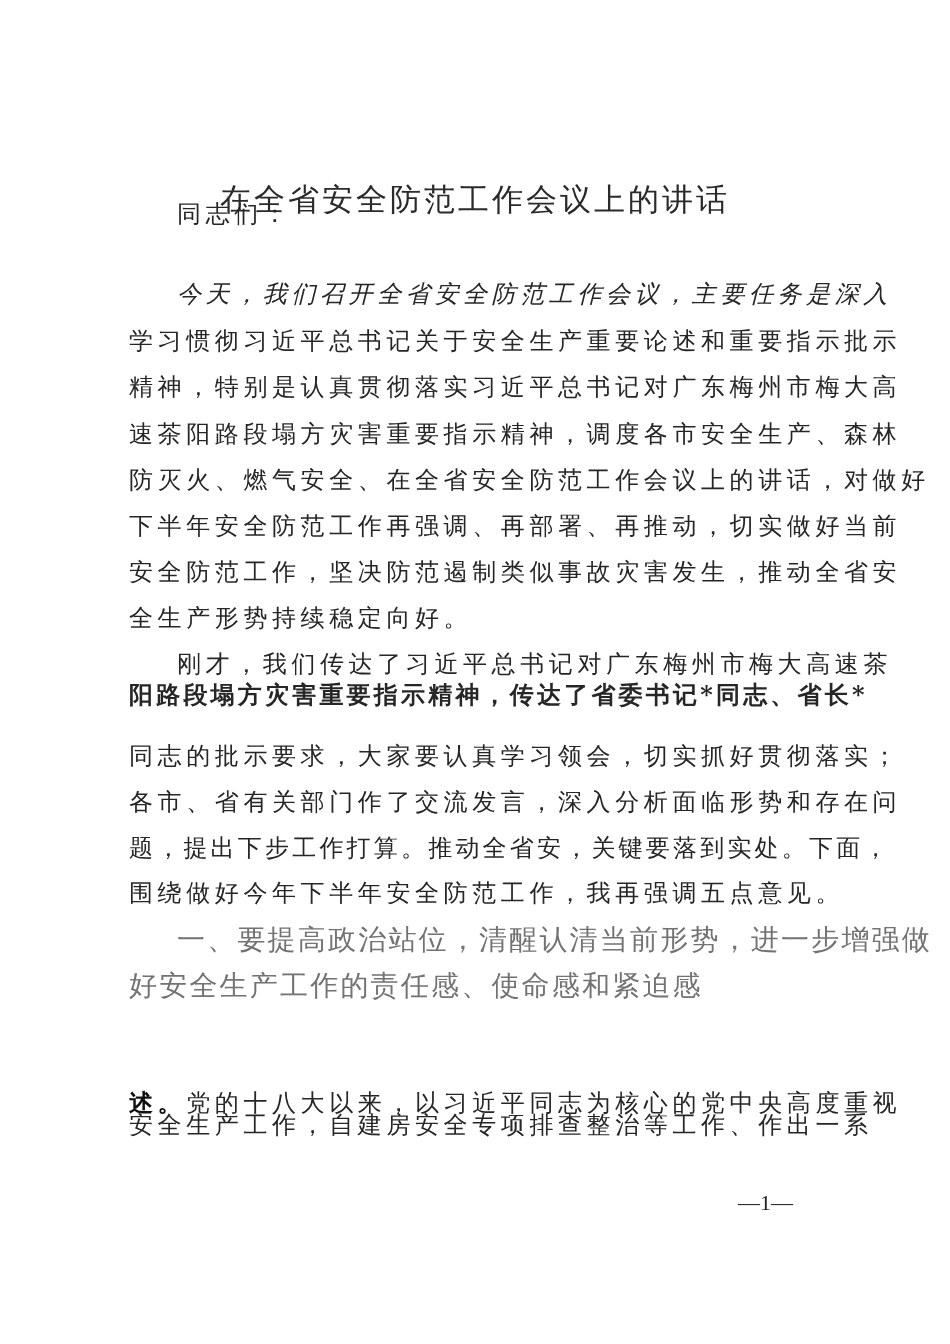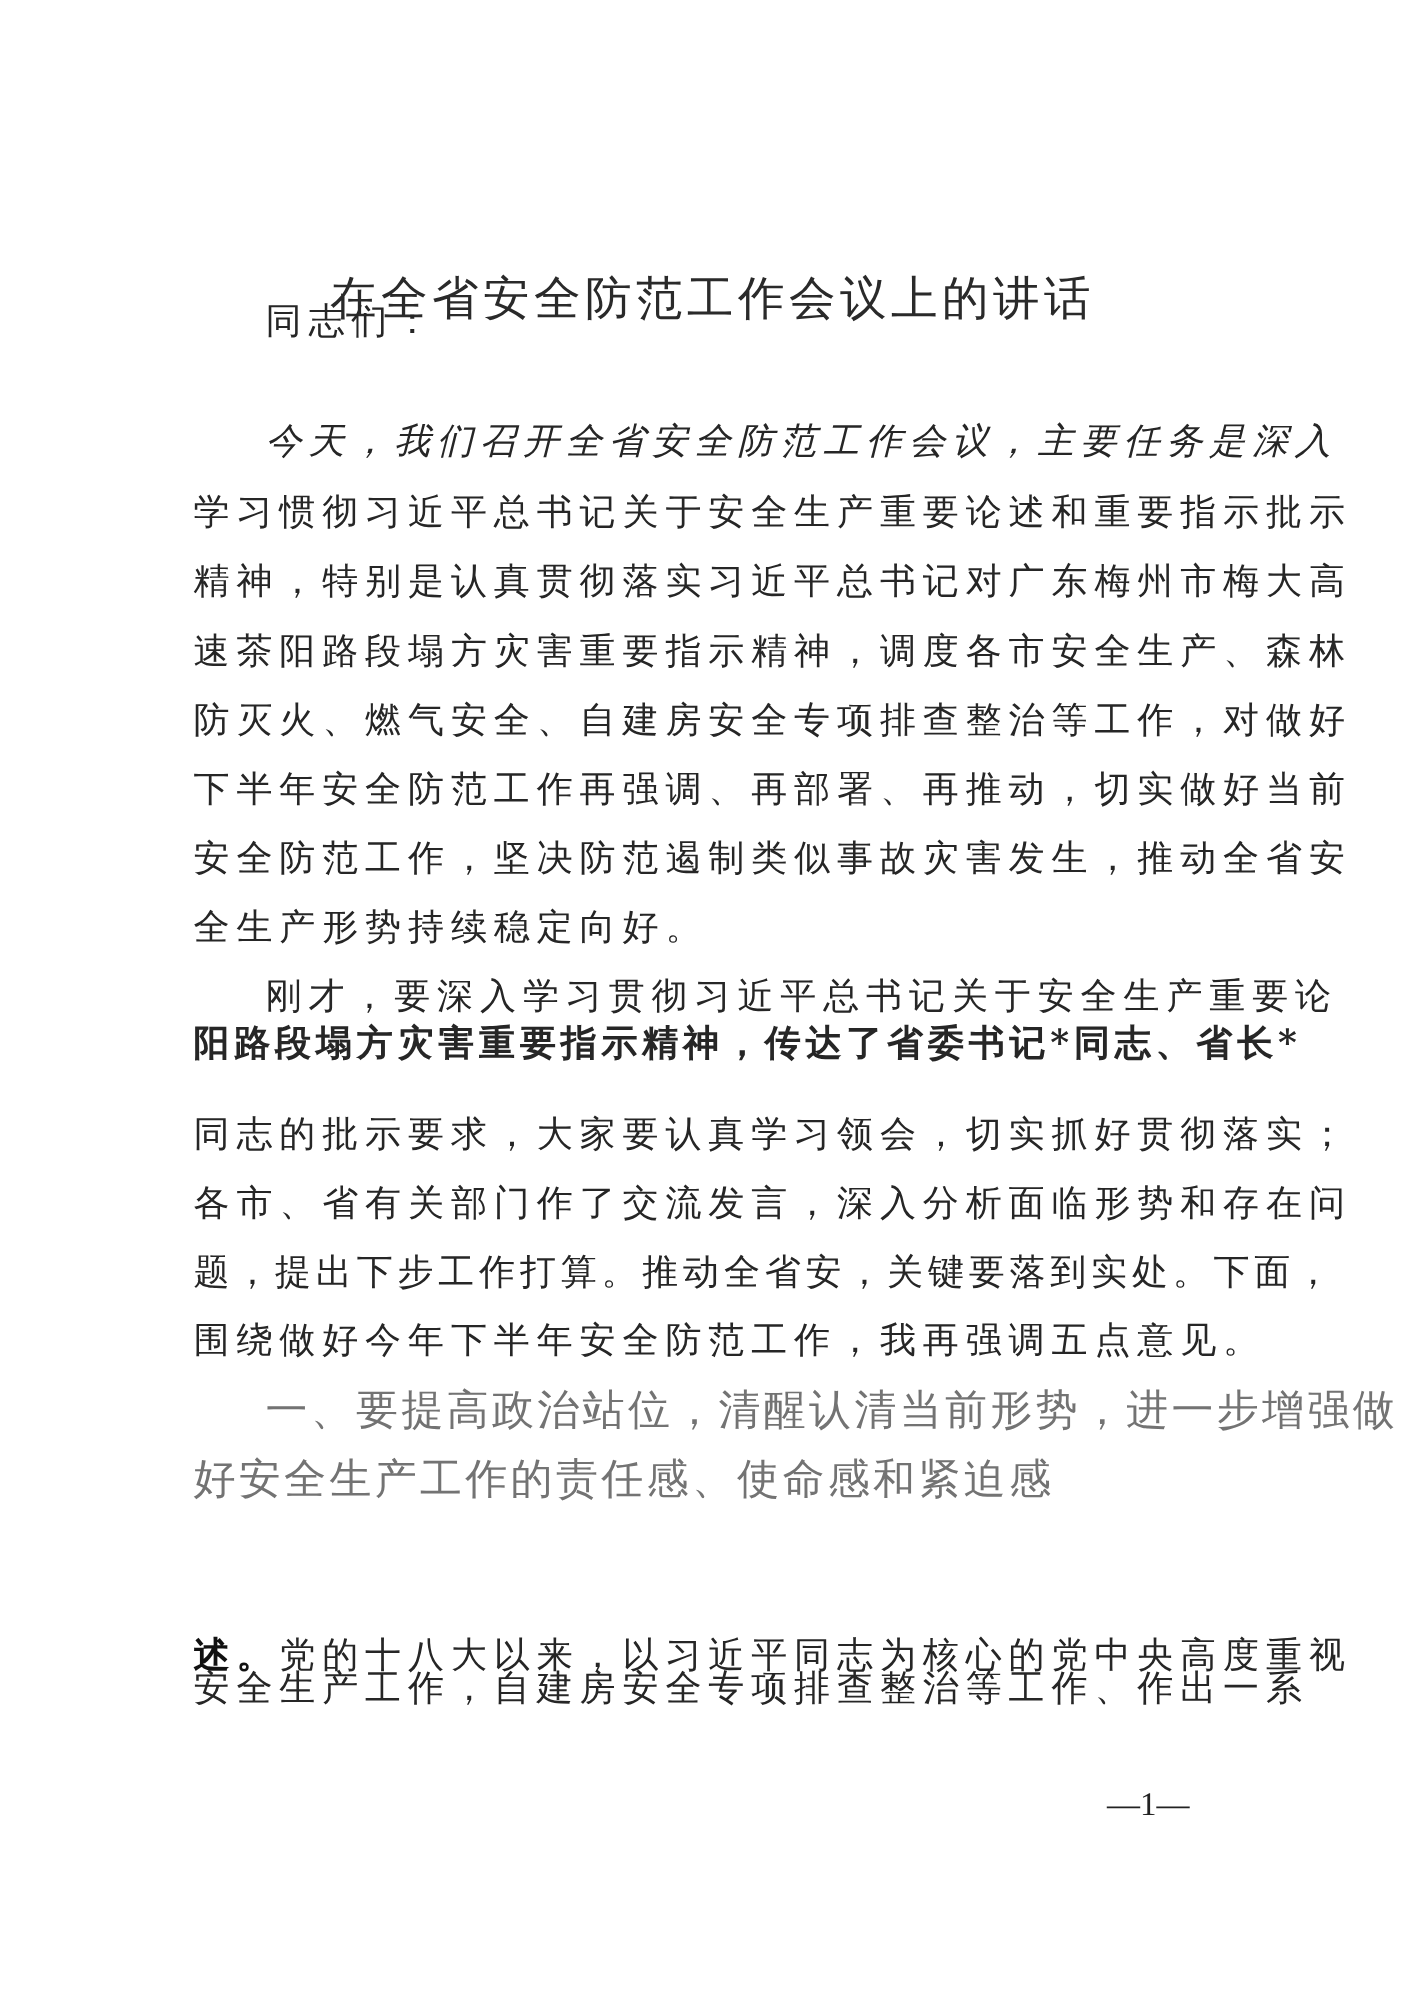--- a/index.html
+++ b/index.html
@@ -35,26 +35,26 @@
 <div class="page">
 
   <div class="title">在全省安全防范工作会议上的讲话</div>
 
   <div class="line" style="top:191px;margin-left:48px;">同志们：</div>
 
   <div class="line indent" style="top:271px;font-style:italic;">今天，我们召开全省安全防范工作会议，主要任务是深入</div>
   <div class="line" style="top:318px;">学习惯彻习近平总书记关于安全生产重要论述和重要指示批示</div>
   <div class="line" style="top:364px;">精神，特别是认真贯彻落实习近平总书记对广东梅州市梅大高</div>
   <div class="line" style="top:411px;">速茶阳路段塌方灾害重要指示精神，调度各市安全生产、森林</div>
-  <div class="line" style="top:457px;">防灭火、燃气安全、自建房安全专项排查整治等工作，对做好</div>
+  <div class="line" style="top:457px;">防灭火、燃气安全、在全省安全防范工作会议上的讲话，对做好</div>
   <div class="line" style="top:503px;">下半年安全防范工作再强调、再部署、再推动，切实做好当前</div>
   <div class="line" style="top:549px;">安全防范工作，坚决防范遏制类似事故灾害发生，推动全省安</div>
   <div class="line" style="top:595px;">全生产形势持续稳定向好。</div>
 
-  <div class="line indent" style="top:641px;">刚才，要深入学习贯彻习近平总书记关于安全生产重要论</div>
+  <div class="line indent" style="top:641px;">刚才，我们传达了习近平总书记对广东梅州市梅大高速茶</div>
   <div class="line tight" style="top:672px;font-weight:bold;">阳路段塌方灾害重要指示精神，传达了省委书记*同志、省长*</div>
   <div class="line" style="top:733px;">同志的批示要求，大家要认真学习领会，切实抓好贯彻落实；</div>
   <div class="line" style="top:779px;">各市、省有关部门作了交流发言，深入分析面临形势和存在问</div>
   <div class="line tight" style="top:825px;">题，提出下步工作打算。推动全省安，关键要落到实处。下面，</div>
   <div class="line" style="top:870px;">围绕做好今年下半年安全防范工作，我再强调五点意见。</div>
 
   <div class="heading indent" style="top:917px;">一、要提高政治站位，清醒认清当前形势，进一步增强做</div>
   <div class="heading" style="top:963px;">好安全生产工作的责任感、使命感和紧迫感</div>
 
   <div class="line" style="top:1080px;">

